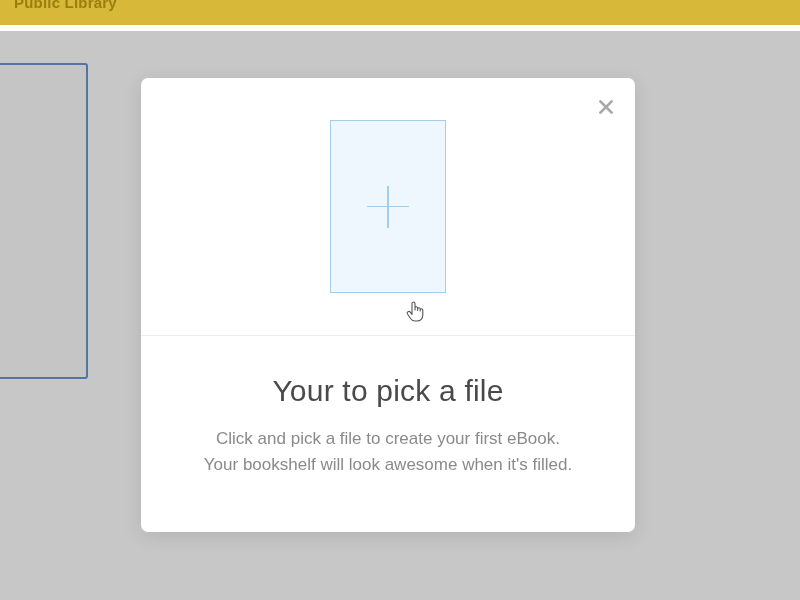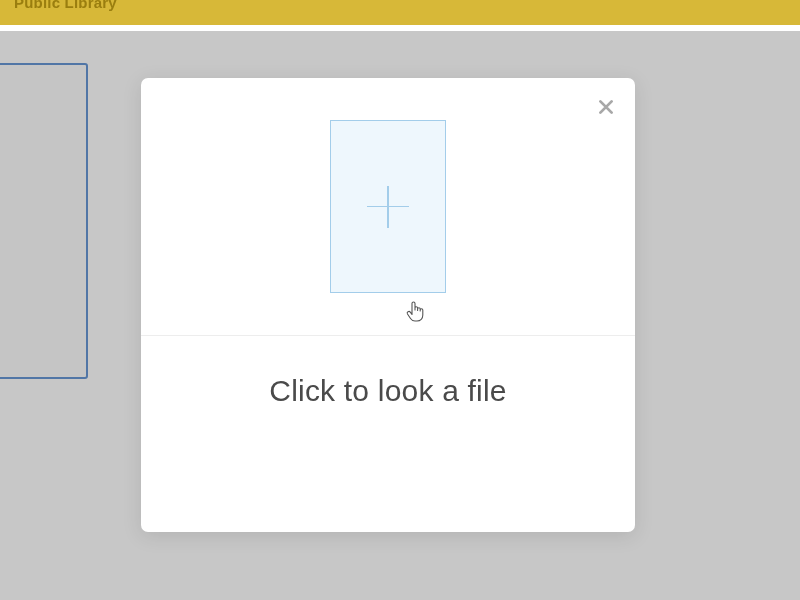--- a/index.html
+++ b/index.html
@@ -166,15 +166,19 @@
   <div class="modal-preview">
     <div class="modal-book">
       <div class="modal-plus-h"></div>
       <div class="modal-plus-v"></div>
     </div>
     <svg class="hand-cursor" viewBox="0 0 24 24">
       <path d="M9 3.5 C9 2.7 9.7 2 10.5 2 C11.3 2 12 2.7 12 3.5 L12 10 L12 8 C12 7.3 12.6 6.8 13.3 6.8 C14 6.8 14.6 7.3 14.6 8 L14.6 10.5 L14.6 9 C14.6 8.3 15.2 7.8 15.9 7.8 C16.6 7.8 17.2 8.3 17.2 9 L17.2 11 L17.2 10 C17.2 9.3 17.8 8.8 18.5 8.8 C19.2 8.8 19.8 9.3 19.8 10 L19.8 15 C19.8 18.5 17.5 21 14 21 L12 21 C10 21 8.5 20 7.5 18.5 L4.5 14 C4 13.2 4.2 12.2 5 11.7 C5.8 11.2 6.8 11.4 7.3 12.2 L9 14.5 L9 3.5 Z" fill="#ffffff" stroke="#555555" stroke-width="1.1" stroke-linejoin="round"></path>
     </svg>
   </div>
   <div class="modal-body">
-    <div class="modal-title">Click to look a file</div>
+    <div class="modal-title">Your to pick a file</div>
+    <div class="modal-desc">
+      <span>Click and pick a file to create your first eBook.</span><br>
+      <span>Your bookshelf will look awesome when it's filled.</span>
+    </div>
   </div>
 </div>
 
 </body></html>

